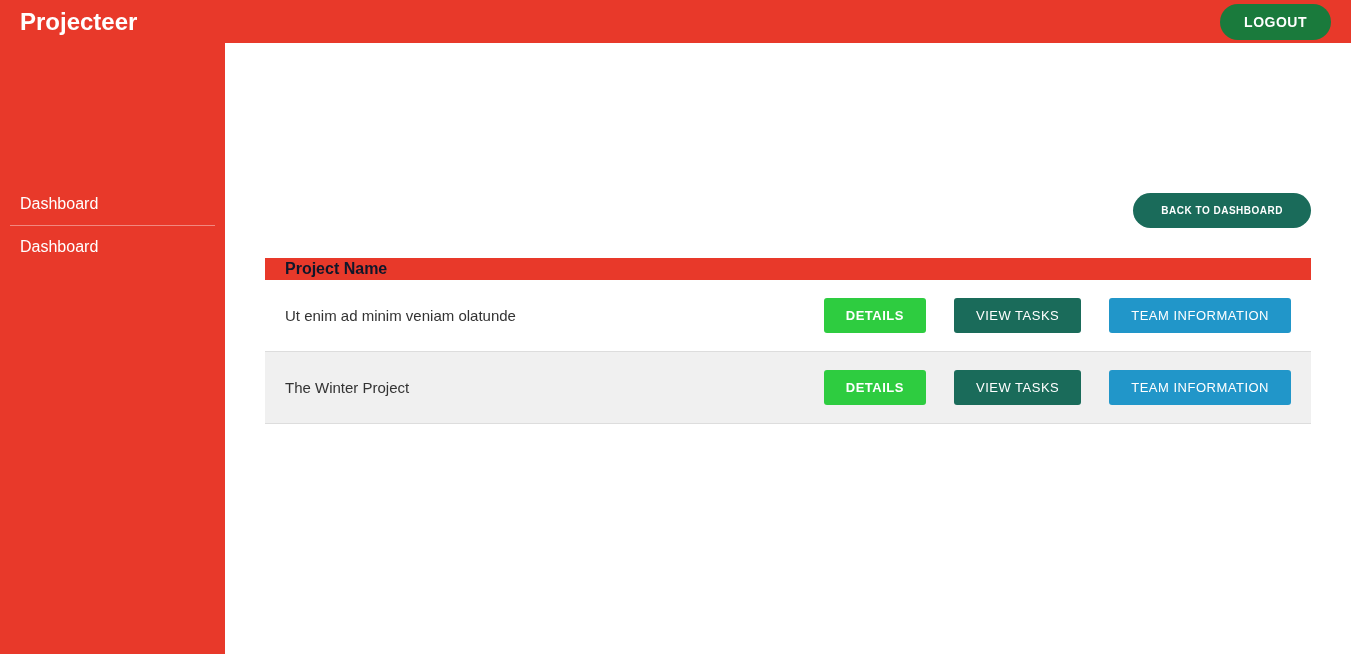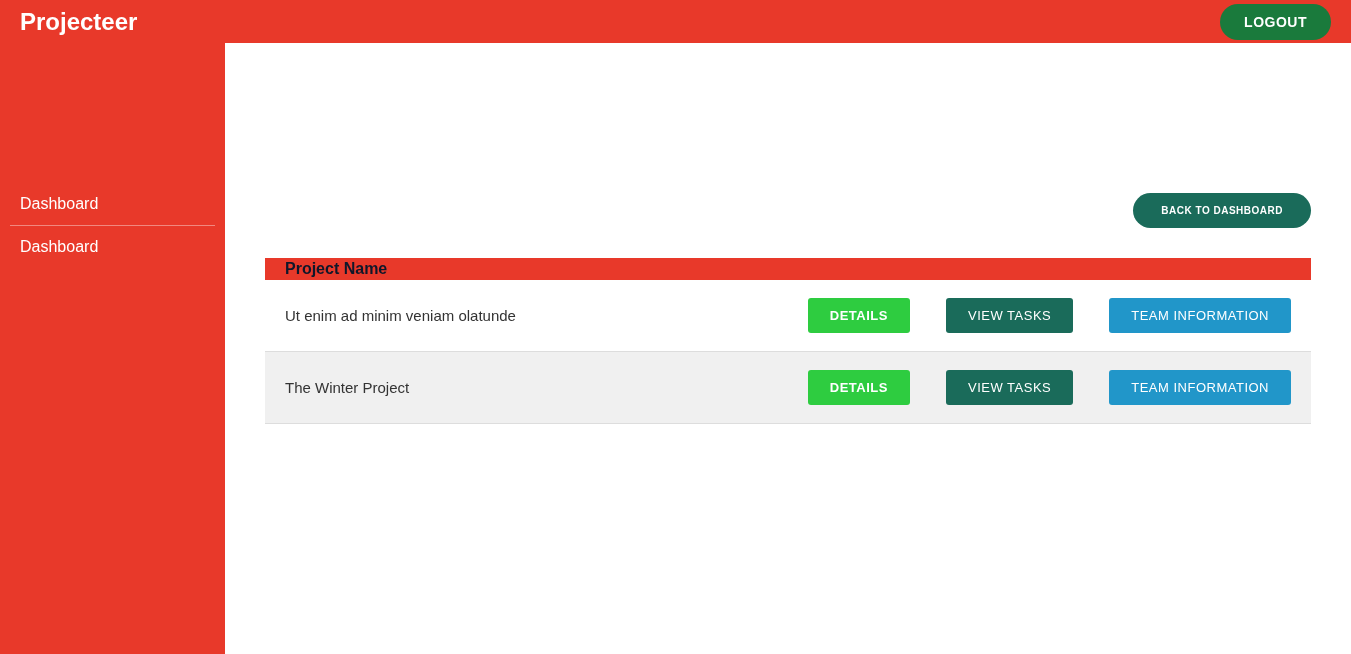--- a/index.html
+++ b/index.html
@@ -175,21 +175,21 @@
       background-color: #f0f0f0;
     }
 
     tbody tr td {
       padding: 18px 20px;
       vertical-align: middle;
     }
 
     .td-actions {
       display: flex;
-      gap: 36px;
+      gap: 28px;
       justify-content: flex-end;
     }
   </style>
 </head>
 <body>
 
 <div class="header">
   <span class="header-title">Projecteer</span>
   <button class="logout-btn">LOGOUT</button>
 </div>

